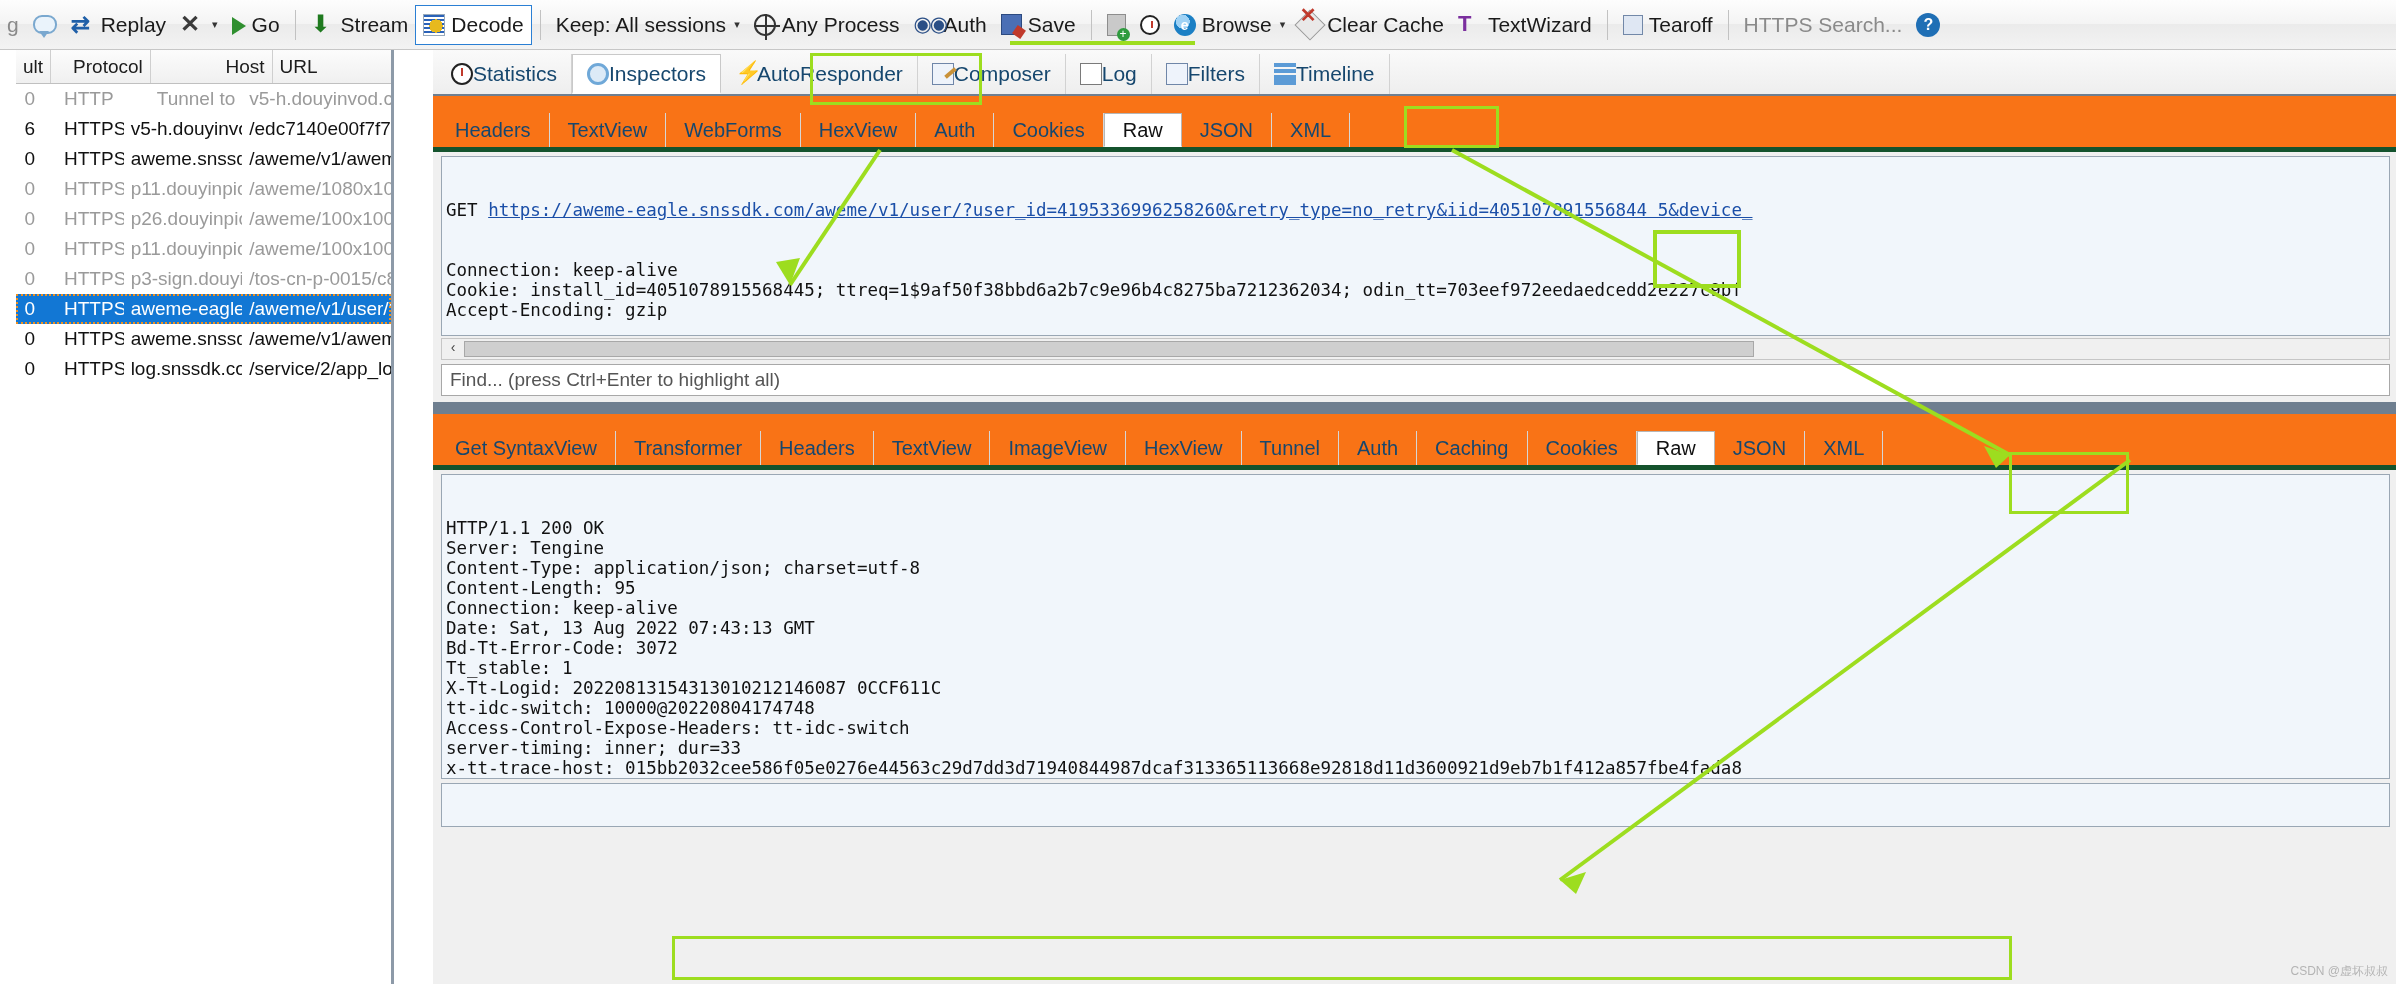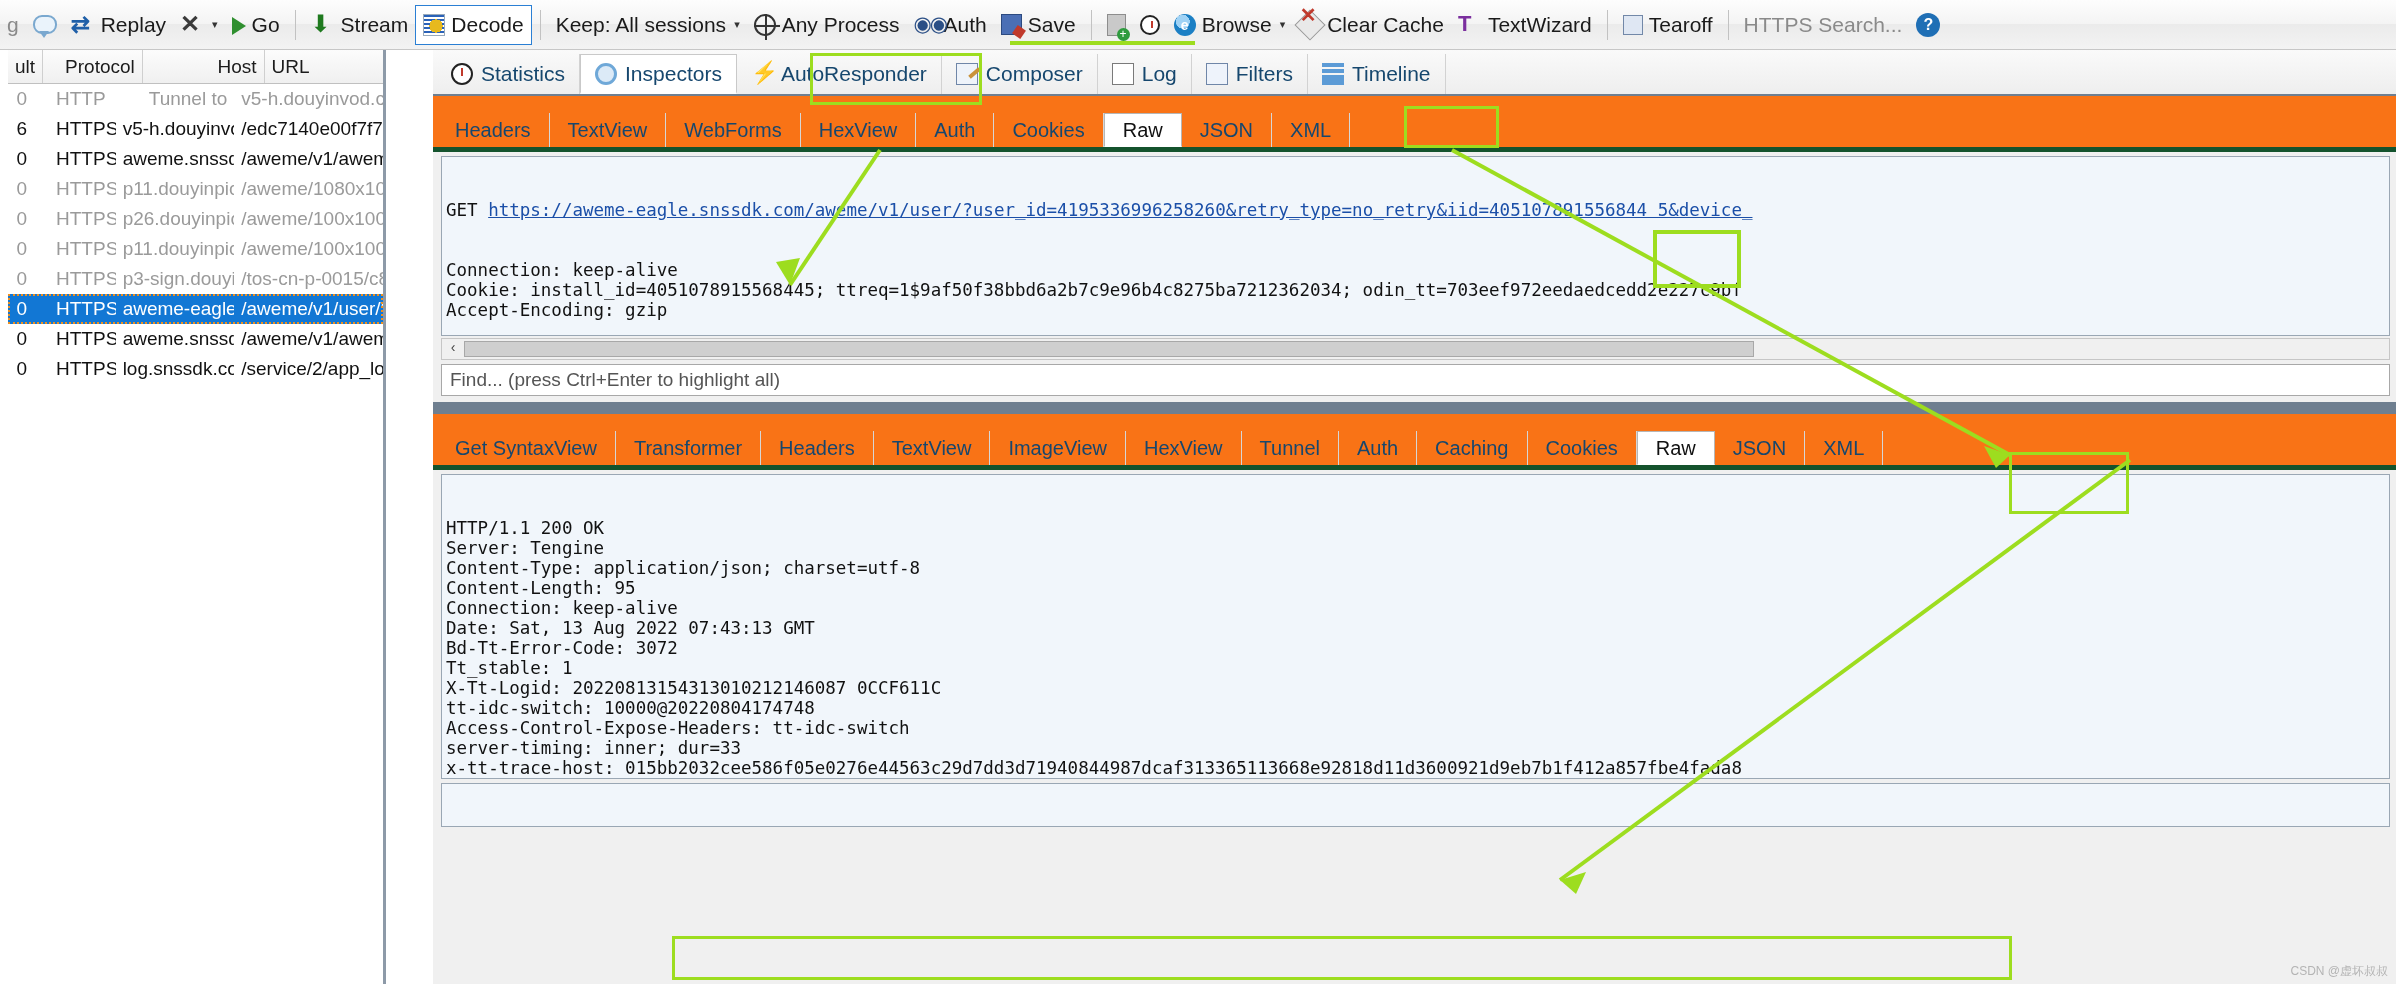--- a/index.html
+++ b/index.html
@@ -62,21 +62,21 @@
      font-size:14px; text-align:center; line-height:22px; font-weight:bold;}
   .ico-clear { width:22px;height:22px;background:#e9e9e9;border:1px solid #999;transform:rotate(45deg);}
   .ico-clear::after{content:"✕";position:absolute;left:-7px;top:-6px;color:#c0392b;font-size:20px;transform:rotate(-45deg);font-weight:bold;}
   .ico-tw { font-size:22px; font-weight:bold; color:#7b2f9e; line-height:22px;}
   .ico-tear { width:20px;height:20px;background:#dfe7f3;border:1px solid #7288a8;}
   .ico-help { width:24px;height:24px;border-radius:50%;background:#1f6fb5;color:#fff;
      font-size:16px;font-weight:bold;text-align:center;line-height:24px;}
 
   
   .sessions {
-    position:absolute; left:8px; top:50px; width:378px; height:934px;
+    position:absolute; left:16px; top:50px; width:378px; height:934px;
     background:#ffffff; border-right:3px solid #8d9aa8; overflow:hidden;
   }
   .sess-head {
     display:flex; height:34px; align-items:stretch;
     background: linear-gradient(to bottom,#fcfcfc,#f0f0f0);
     border-bottom:1px solid #c0c0c0;
   }
   .sess-head .hc {
     display:flex; align-items:center; font-size:19px; color:#1c1c1c;
     border-right:1px solid #cfcfcf; padding:0 7px;
@@ -106,21 +106,21 @@
     position:absolute; left:433px; top:50px; width:1963px; height:934px;
     background:#f0f0f0;
   }
   .tabbar {
     display:flex; align-items:flex-end; height:46px;
     background:linear-gradient(to bottom,#fafafa,#eeeeee);
     border-bottom:2px solid #6f7f90;
     padding-left:4px;
   }
   .tab {
-    display:flex; align-items:center; gap:8px;
+    display:flex; align-items:center; 
     height:40px; padding:0 14px; font-size:21px; color:#16476e;
     border-right:1px solid #d2d2d2; cursor:default; background:transparent;
   }
   .tab.active { background:#ffffff; border:1px solid #c9c9c9; border-bottom:2px solid #ffffff; }
   .tab .ico { width:22px; height:22px; }
   .ico-stats { width:20px;height:20px;border:2px solid #222;border-radius:50%;background:#fff;}
   .ico-stats::after{content:"";position:absolute;left:8px;top:3px;width:2px;height:8px;background:#c0392b;}
   .ico-inspect { width:20px;height:20px;border:3px solid #6fa8d8;border-radius:50%;background:#dceaf7;}
   .ico-bolt { color:#8a8a8a; font-size:22px; line-height:20px;}
   .ico-compose { width:18px;height:20px;background:#eef3fa;border:1px solid #6f86a8;}

